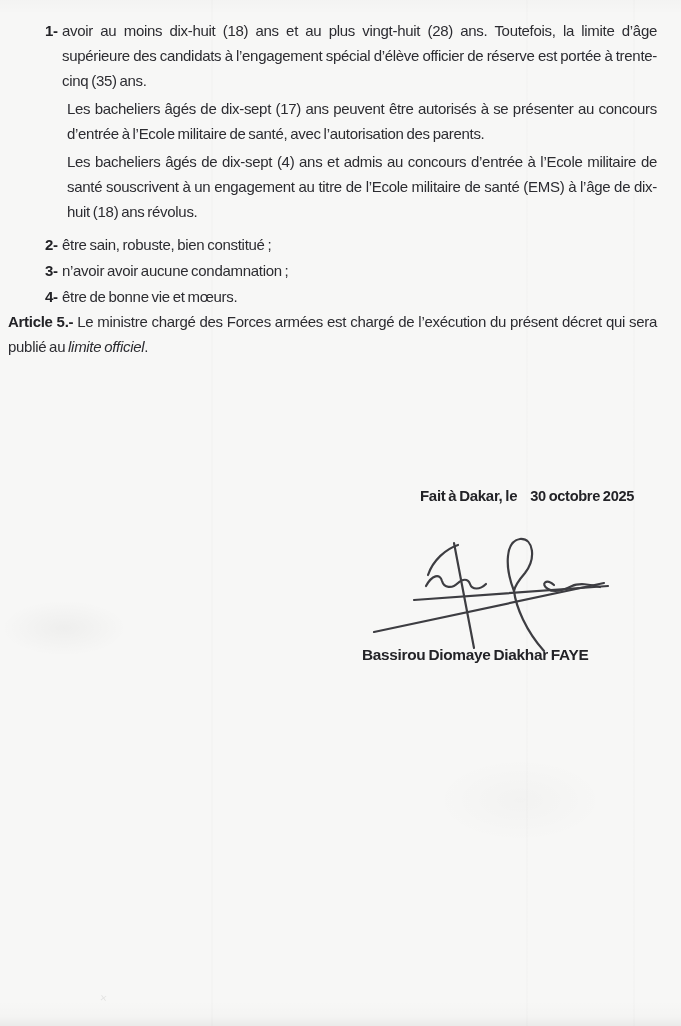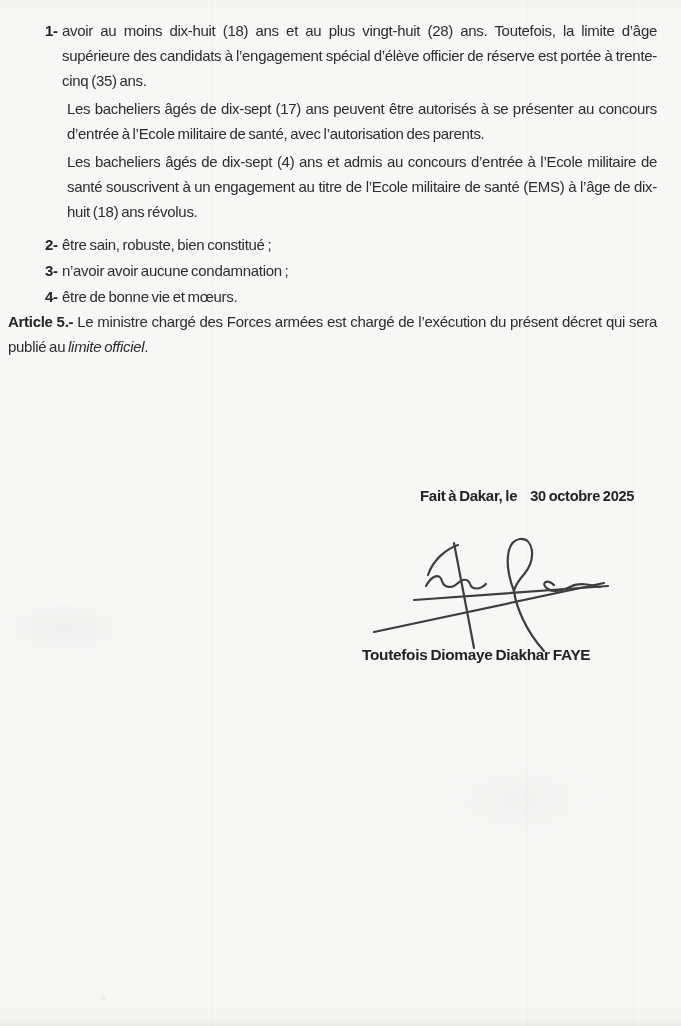--- a/index.html
+++ b/index.html
@@ -92,16 +92,16 @@
       <path d="M 6 99 L 236 50"></path>
       <path d="M 46 67 C 120 62 190 56 240 53"></path>
       <path d="M 86 10 L 106 115"></path>
       <path d="M 60 42 C 65 27 78 16 90 12"></path>
       <path d="M 58 53 C 64 42 72 40 74 48 C 76 55 84 56 90 50 C 94 46 100 45 102 51 C 104 57 112 57 118 51"></path>
       <path d="M 146 58 C 136 32 138 8 152 6 C 166 5 168 26 157 40 C 151 47 147 52 146 58 C 148 74 158 98 176 118"></path>
       <path d="M 186 52 C 178 45 172 51 180 56 C 186 60 196 57 204 53 C 210 50 222 51 232 54"></path>
     </g>
   </svg>
 
-  <div class="signatory b">Toutefois Diomaye Diakhar FAYE</div>
+  <div class="signatory b">Bassirou Diomaye Diakhar FAYE</div>
 
   <div class="xmark">×</div>
 </div>
 
 </body></html>

